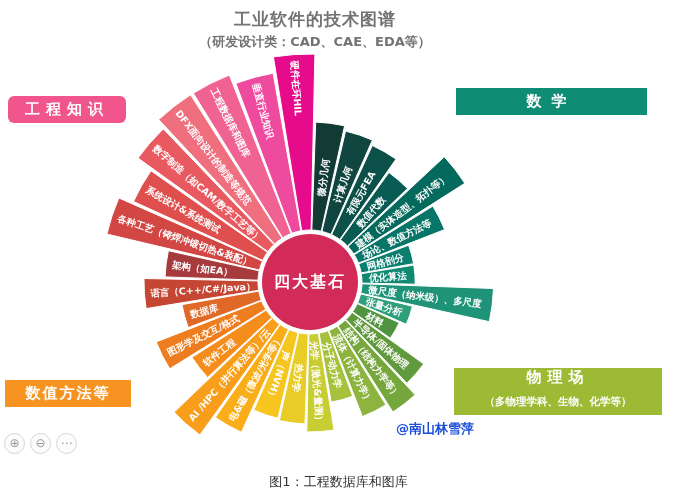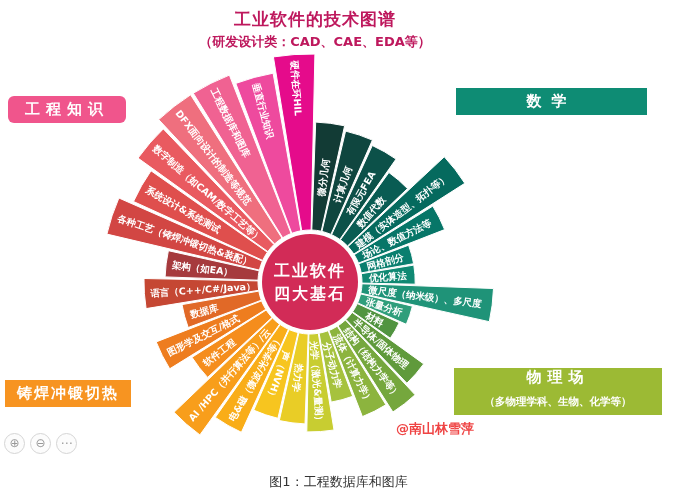--- a/index.html
+++ b/index.html
@@ -1,34 +1,34 @@
 <!DOCTYPE html>
 <html><head>
 <meta charset="utf-8">
 <style>
   * { margin:0; padding:0; box-sizing:border-box; }
   html,body { background:#ffffff; }
   body { font-family:"DejaVu Sans","Liberation Sans",sans-serif; }
   .page { position:relative; width:677px; height:501px; background:#ffffff; overflow:hidden; }
   #sunburst { position:absolute; left:0; top:0; }
   .petal-label { font-size:9.5px; font-weight:bold; fill:#ffffff; dominant-baseline:central; }
-  .fig-title { position:absolute; top:8px; left:150px; width:330px; text-align:center; color:#be185d; }
+  .fig-title { position:absolute; top:8px; left:150px; width:330px; text-align:center; color:#737373; }
   .fig-title .t1 { font-size:17px; font-weight:bold; letter-spacing:1px; }
   .fig-title .t2 { font-size:13px; font-weight:bold; margin-top:2px; }
   .center-hub { position:absolute; left:262px; top:234px; width:96px; height:96px; border-radius:50%;
                 color:#ffffff; font-weight:bold; font-size:16px; text-align:center;
                 display:flex; flex-direction:column; justify-content:center; line-height:1.45; letter-spacing:2px; }
   .quad { position:absolute; color:#ffffff; font-weight:bold; text-align:center; }
   .q-eng  { left:8px;   top:96px;  width:118px; height:27px; line-height:27px; font-size:15px; letter-spacing:6px; }
   .q-math { left:456px; top:88px;  width:191px; height:27px; line-height:27px; font-size:15px; letter-spacing:10px; }
   .q-comp { left:5px;   top:380px; width:126px; height:27px; line-height:27px; font-size:15px; letter-spacing:2px; }
   .q-phys { left:454px; top:368px; width:208px; height:47px; }
   .q-phys .l1 { font-size:15px; letter-spacing:6px; }
   .q-phys .l2 { font-size:10.5px; margin-top:8px; }
-  .attribution { position:absolute; left:396px; top:420px; font-size:13px; font-weight:bold; color:#ef4444; }
+  .attribution { position:absolute; left:396px; top:420px; font-size:13px; font-weight:bold; color:#1d4ed8; }
   .caption { position:absolute; top:473px; left:0; width:100%; text-align:center; font-size:13px; color:#333333; }
   .viewer { position:absolute; left:4px; top:433px; display:flex; gap:5px; }
   .vbtn { width:21px; height:21px; border-radius:50%; border:1px solid #d5d5d5; background:#fcfcfc;
           color:#999999; font-size:12px; line-height:19px; text-align:center; cursor:pointer; }
 </style>
 </head>
 <body>
 
 <div class="page">
 
@@ -98,31 +98,30 @@
       <path d="M 321.2 231.2 A 52 52 0 0 0 311.8 230.0 L 315.7 122.1 A 160 160 0 0 1 344.6 125.8 Z" fill="#123b35" stroke="#ffffff" stroke-width="1"></path>
       <text x="320.9" y="196.3" transform="rotate(-82.75 320.9 196.3)" class="petal-label">微分几何</text>
     </svg>
 
   <div class="fig-title">
     <div class="t1">工业软件的技术图谱</div>
     <div class="t2">（研发设计类：CAD、CAE、EDA等）</div>
   </div>
 
   <div class="center-hub" style="background: rgb(210, 43, 87);">
-    <div>工业软件</div>
     <div>四大基石</div>
   </div>
 
   <div class="quad q-eng" style="background: rgb(240, 85, 140); border-radius: 6px;">工程知识</div>
   <div class="quad q-math" style="background: rgb(14, 140, 116);">数学</div>
   <div class="quad q-phys" style="background: rgb(156, 186, 52);">
     <div class="l1">物理场</div>
     <div class="l2">（多物理学科、生物、化学等）</div>
   </div>
-  <div class="quad q-comp" style="background: rgb(247, 148, 33);">铸焊冲锻切热</div>
+  <div class="quad q-comp" style="background: rgb(247, 148, 33);">数值方法等</div>
 
   <div class="attribution">@南山林雪萍</div>
   <div class="caption">图1：工程数据库和图库</div>
 
   <div class="viewer">
     <div class="vbtn">⊕</div>
     <div class="vbtn">⊖</div>
     <div class="vbtn">⋯</div>
   </div>
 

